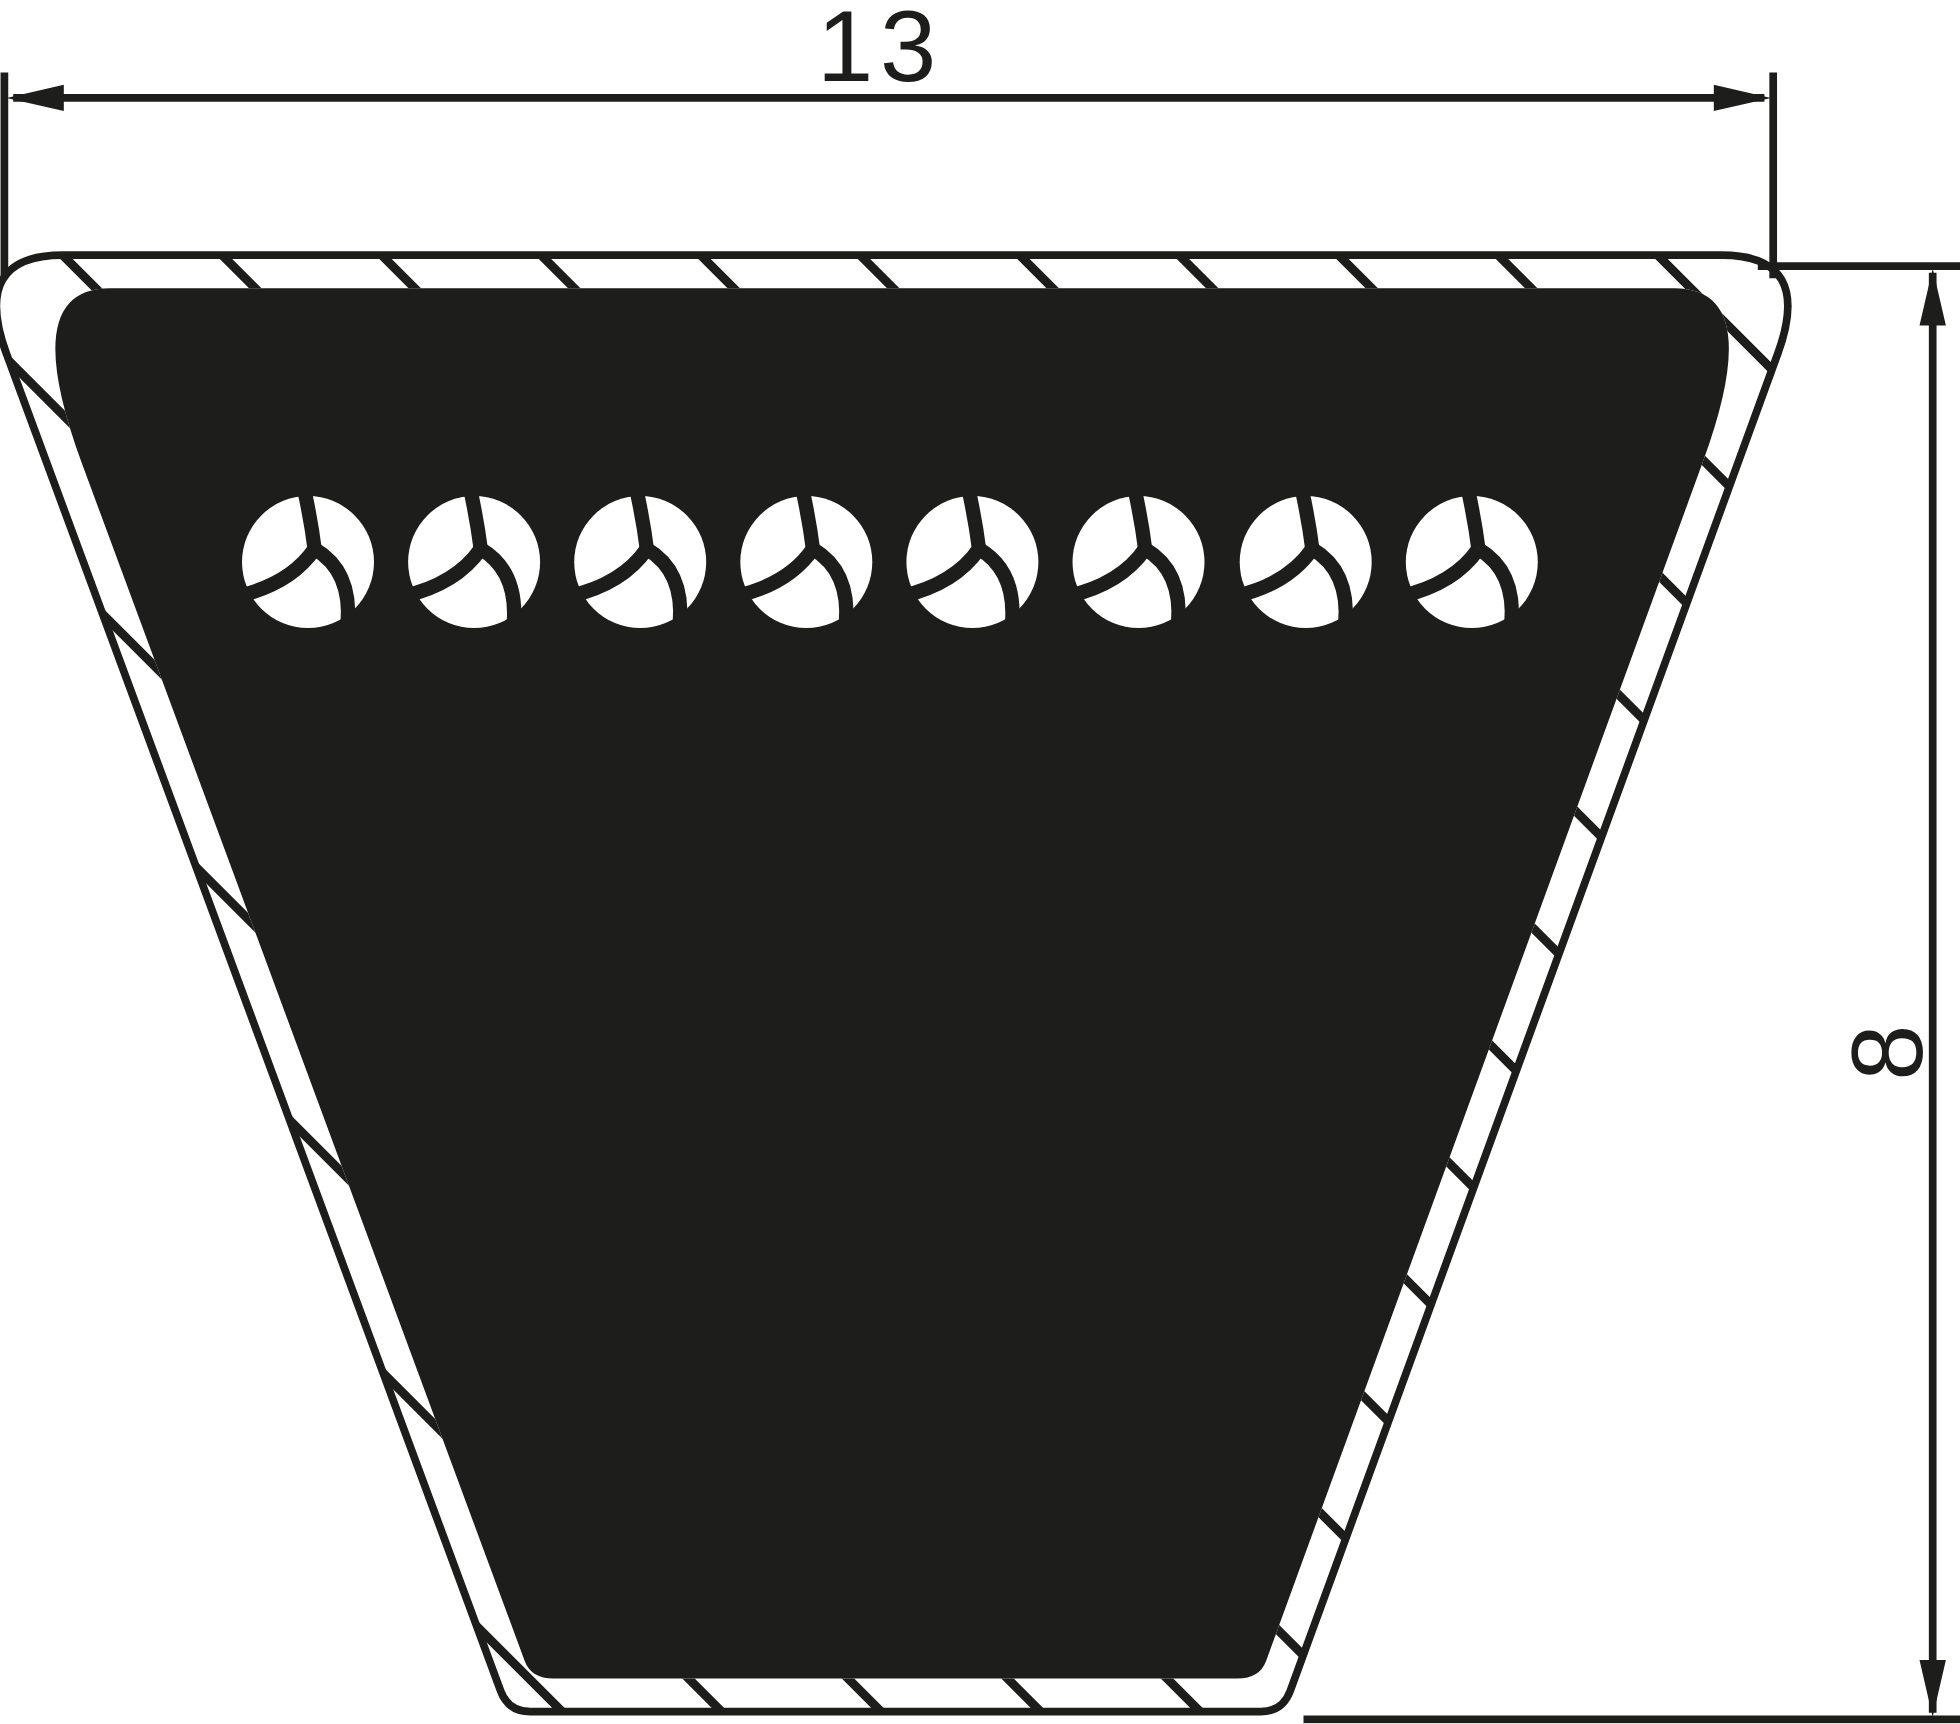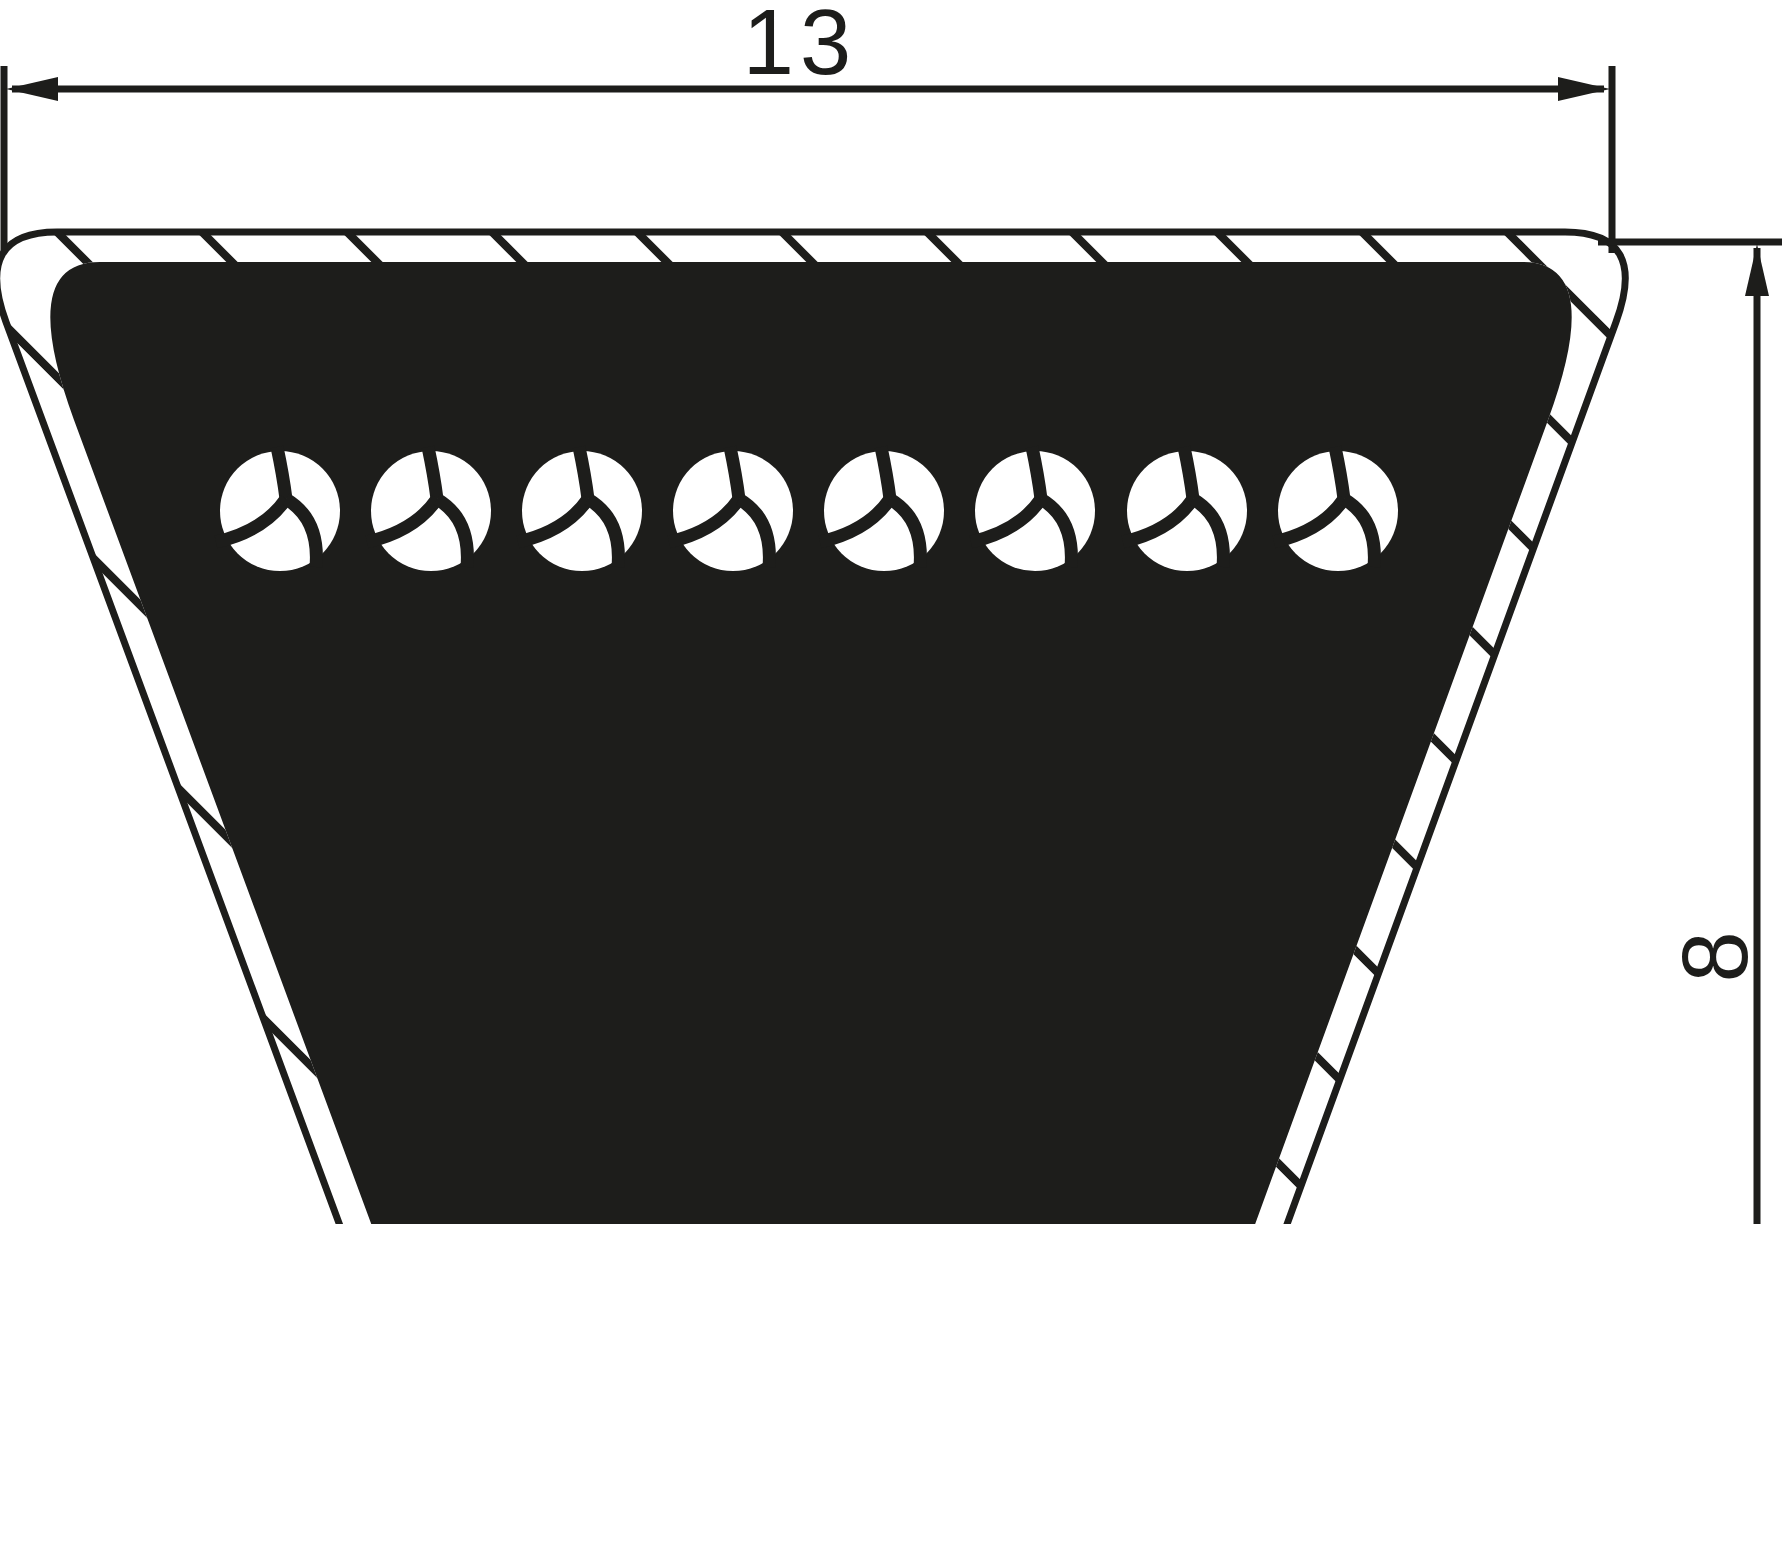--- a/index.html
+++ b/index.html
@@ -3,21 +3,21 @@
 <meta charset="utf-8">
 <style>
   html, body {
     margin: 0;
     padding: 0;
     background: #ffffff;
   }
   .stage {
     position: relative;
     width: 1782px;
-    height: 1224px;
+    height: 1567px;
     background: #ffffff;
     overflow: hidden;
   }
   svg {
     display: block;
     width: 1782px;
     height: 1567px;
   }
   text {
     font-family: "Liberation Sans", "DejaVu Sans", sans-serif;

